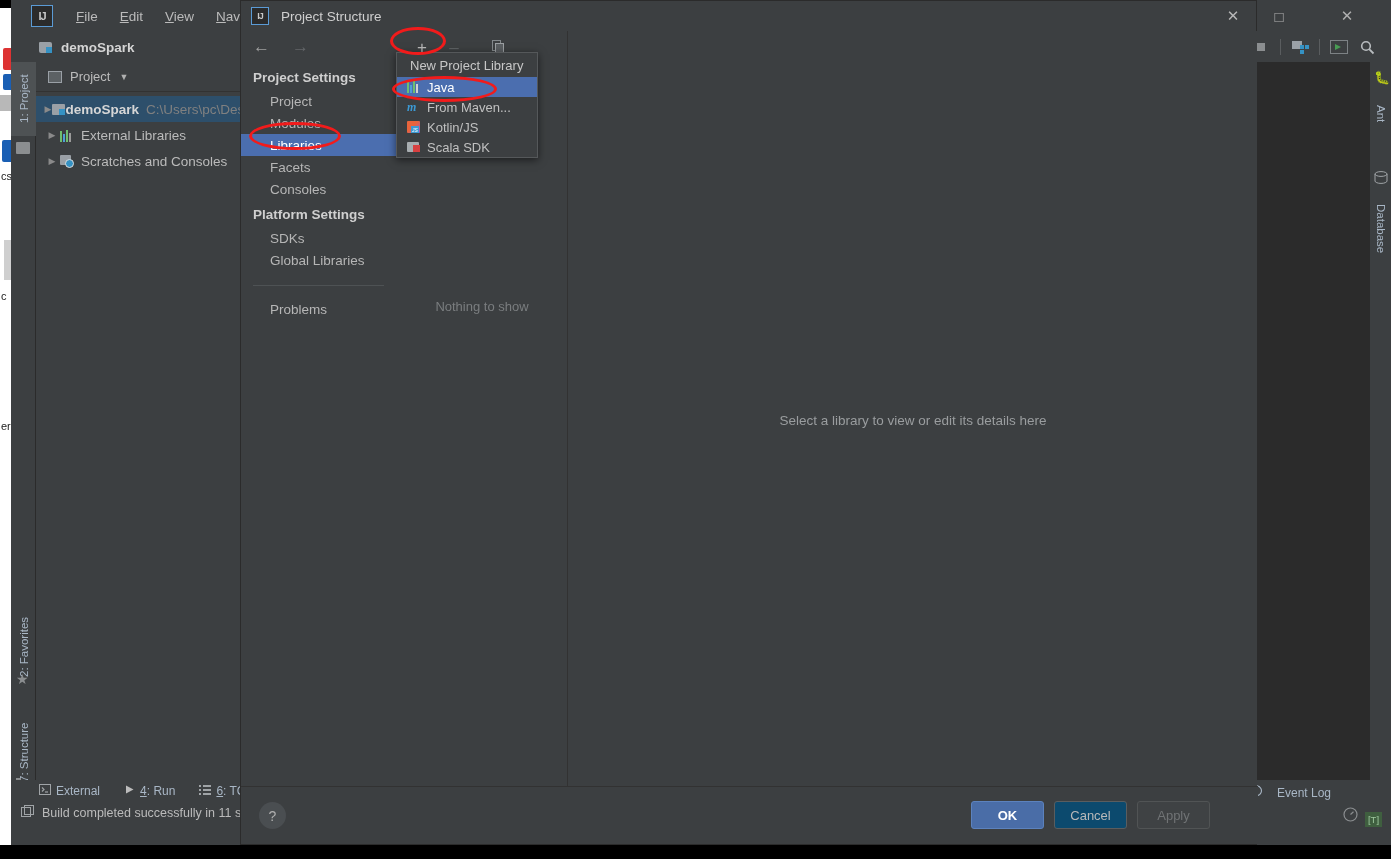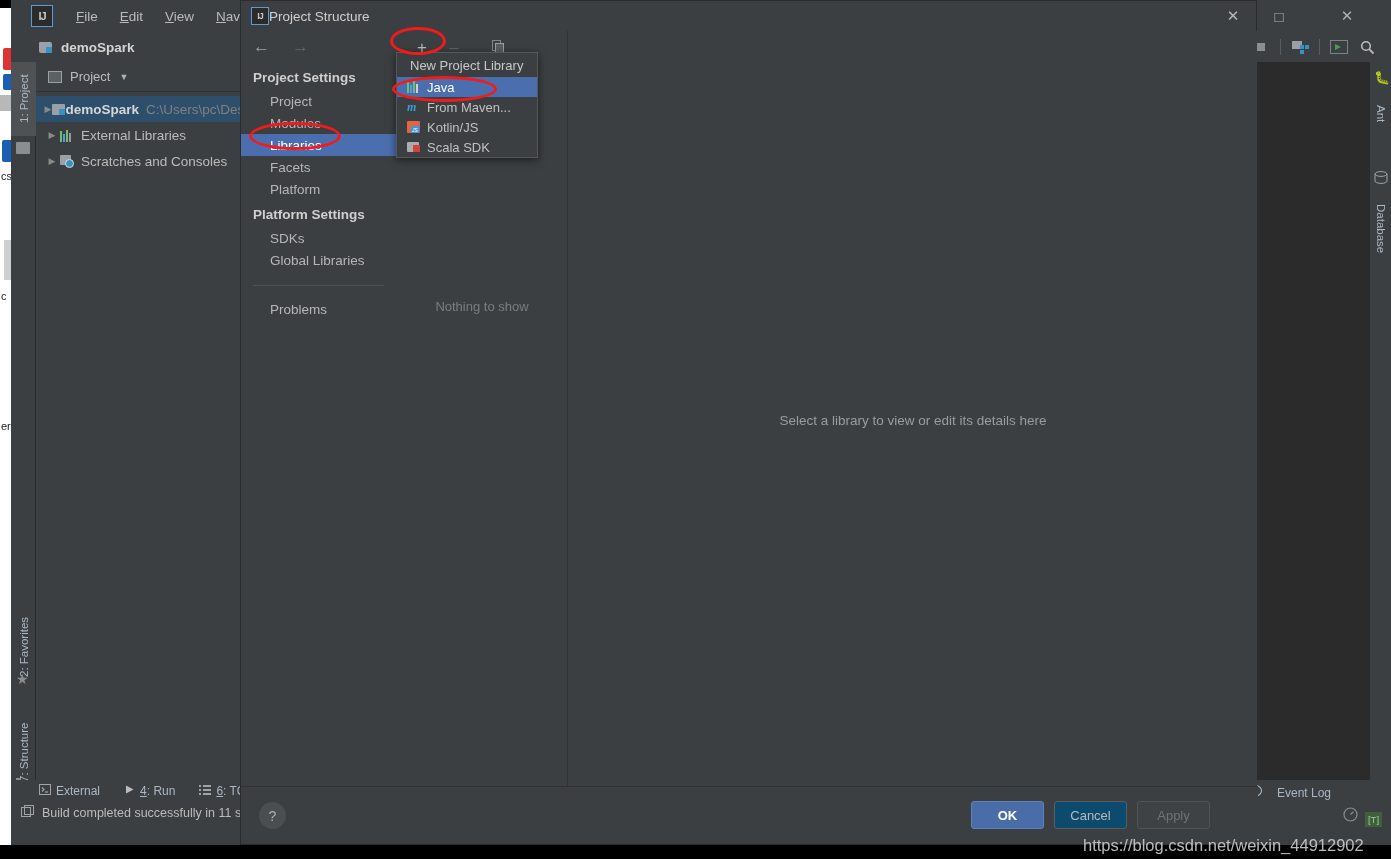--- a/index.html
+++ b/index.html
@@ -87,21 +87,21 @@
   .ide-bottombar { position:absolute; left:0; bottom:43px; width:1380px; height:22px; background:#3c3f41; display:flex; align-items:center; padding-left:28px; color:#a9b7c6; font-size:12px; gap:0px; }
   .bb-item { display:flex; align-items:center; gap:5px; margin-right:24px; }
   .bb-item u { text-decoration: underline; }
   .ide-statusbar { position:absolute; left:0; bottom:21px; width:1380px; height:22px; background:#3c3f41; display:flex; align-items:center; padding-left:10px; color:#bbbbbb; font-size:12.5px; gap:8px; }
   .evt-log { position:absolute; right:60px; bottom:45px; display:flex; align-items:center; gap:14px; color:#a9b7c6; font-size:12px; }
 
   
   #dlg { position:absolute; left:240px; top:0px; width:1017px; height:845px; background:#3c3f41; border:1px solid #2b2b2b; }
   .dlg-title { height:30px; display:flex; align-items:center; padding-left:10px; background:#3c3f41; }
   .dlg-title .ij { width:18px; height:18px; border:1px solid #5b9bd5; background:#2b2b2b; color:#c8c8c8; font-size:9px; font-weight:bold; display:flex; align-items:center; justify-content:center; letter-spacing:-1px; }
-  .dlg-title .txt { color:#cfcfcf; font-size:13.5px; }
+  .dlg-title .txt { color:#cfcfcf; font-size:13.5px; margin-left:12px; }
   .dlg-close { position:absolute; right:0px; top:0; width:46px; height:30px; display:flex; align-items:center; justify-content:center; color:#b8b8b8; font-size:15px; }
 
   .dlg-left { position:absolute; left:0; top:30px; width:155px; height:757px; background:#3c3f41; }
   .nav-arrows { height:32px; display:flex; align-items:center; padding-left:12px; gap:22px; color:#a0a0a0; font-size:17px; }
   .nav-arrows .dim { color:#636669; }
   .sec-head { color:#cfcfcf; font-size:13.5px; font-weight:bold; padding:7px 0 5px 12px; }
   .nav-item { height:22px; display:flex; align-items:center; padding-left:29px; color:#b6b6b6; font-size:13.5px; }
   .nav-item.sel { background:#4b6eaf; color:#ffffff; }
   .nav-sep { height:1px; background:#4e5254; margin:14px 12px 12px 12px; }
 
@@ -375,21 +375,21 @@
       <div class="nav-item">
           <span>Modules</span>
         </div>
       <div class="nav-item sel">
           <span>Libraries</span>
         </div>
       <div class="nav-item">
           <span>Facets</span>
         </div>
       <div class="nav-item">
-          <span>Platform</span>
+          <span>Consoles</span>
         </div>
 
       <div class="sec-head">Platform Settings</div>
       <div class="nav-item">
           <span>SDKs</span>
         </div>
       <div class="nav-item">
           <span>Global Libraries</span>
         </div>
 
@@ -453,15 +453,14 @@
           </span>
         <span>Scala SDK</span>
       </div>
     </div>
   </div>
 
   <div class="ellipse" style="left:390px; top:27px; width:56px; height:28px;"></div>
   <div class="ellipse" style="left:249px; top:122px; width:92px; height:28px;"></div>
   <div class="ellipse" style="left:392px; top:76px; width:105px; height:26px;"></div>
 
-  <div class="watermark">https://blog.csdn.net/weixin_44912902</div>
 
 </div>
 
 </body></html>

